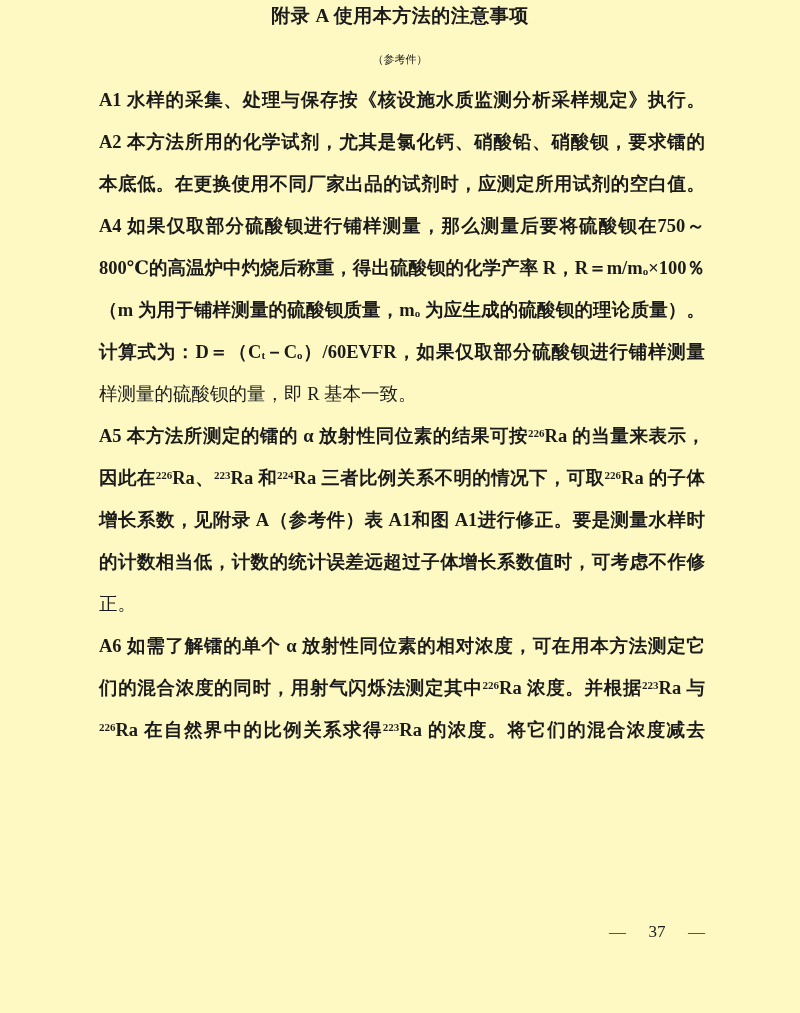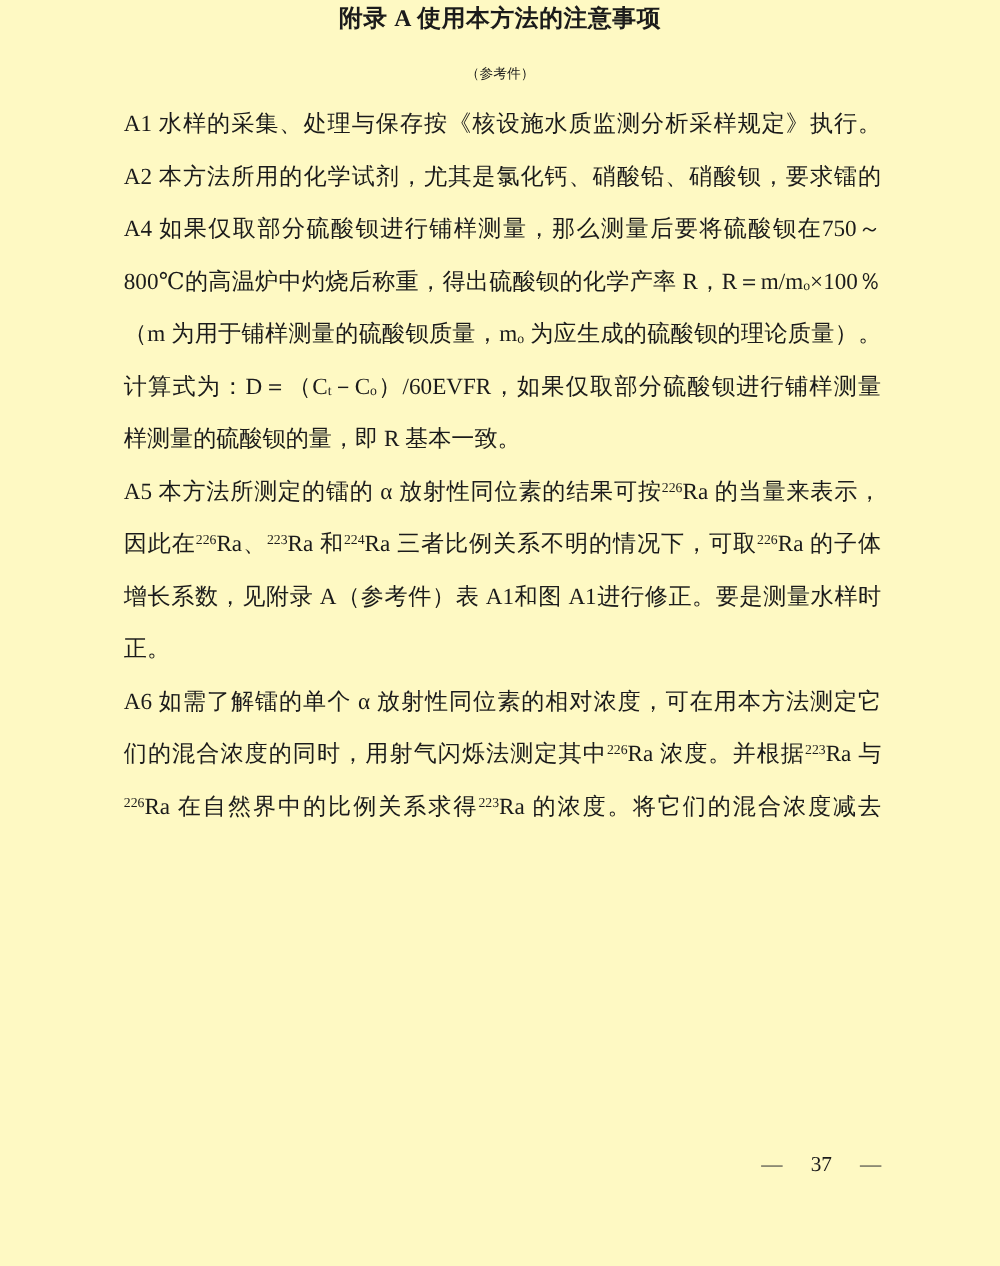--- a/index.html
+++ b/index.html
@@ -44,20 +44,21 @@
   }
   .line {
     height: 42px;
     line-height: 42px;
     font-size: 18.5px;
     white-space: normal;
   }
   .line.fill {
     text-align: justify;
     text-align-last: justify;
+    font-weight: bold;
   }
   .line sup {
     font-size: 11px;
     line-height: 0;
     vertical-align: 0.5em;
   }
   .line sub {
     font-size: 11px;
     line-height: 0;
     vertical-align: -0.1em;
@@ -83,28 +84,30 @@
 
 <div class="page">
 
   <div class="doc-title">附录 A 使用本方法的注意事项</div>
 
   <div class="doc-subtitle">（参考件）</div>
 
   <div class="body-text">
       <div class="line fill"><span>A1 水样的采集、处理与保存按《核设施水质监测分析采样规定》执行。</span></div>
       <div class="line fill"><span>A2 本方法所用的化学试剂，尤其是氯化钙、硝酸铅、硝酸钡，要求镭的</span></div>
+      <div class="line fill"><span>本底低。在更换使用不同厂家出品的试剂时，应测定所用试剂的空白值。</span></div>
       <div class="line fill"><span>A4 如果仅取部分硫酸钡进行铺样测量，那么测量后要将硫酸钡在750～</span></div>
       <div class="line fill"><span>800℃的高温炉中灼烧后称重，得出硫酸钡的化学产率 R，R＝m/m</span><sub>o</sub><span>×100％</span></div>
       <div class="line fill"><span>（m 为用于铺样测量的硫酸钡质量，m</span><sub>o</sub><span> 为应生成的硫酸钡的理论质量）。</span></div>
       <div class="line fill"><span>计算式为：D＝（C</span><sub>t</sub><span>－C</span><sub>o</sub><span>）/60EVFR，如果仅取部分硫酸钡进行铺样测量</span></div>
       <div class="line"><span>样测量的硫酸钡的量，即 R 基本一致。</span></div>
       <div class="line fill"><span>A5 本方法所测定的镭的 α 放射性同位素的结果可按</span><sup>226</sup><span>Ra 的当量来表示，</span></div>
       <div class="line fill"><span>因此在</span><sup>226</sup><span>Ra、</span><sup>223</sup><span>Ra 和</span><sup>224</sup><span>Ra 三者比例关系不明的情况下，可取</span><sup>226</sup><span>Ra 的子体</span></div>
       <div class="line fill"><span>增长系数，见附录 A（参考件）表 A1和图 A1进行修正。要是测量水样时</span></div>
+      <div class="line fill"><span>的计数相当低，计数的统计误差远超过子体增长系数值时，可考虑不作修</span></div>
       <div class="line"><span>正。</span></div>
       <div class="line fill"><span>A6 如需了解镭的单个 α 放射性同位素的相对浓度，可在用本方法测定它</span></div>
       <div class="line fill"><span>们的混合浓度的同时，用射气闪烁法测定其中</span><sup>226</sup><span>Ra 浓度。并根据</span><sup>223</sup><span>Ra 与</span></div>
       <div class="line fill"><sup>226</sup><span>Ra 在自然界中的比例关系求得</span><sup>223</sup><span>Ra 的浓度。将它们的混合浓度减去</span></div>
     </div>
 
   <div class="footer">
     <span class="dash">—</span>
     <span>37</span>
     <span class="dash">—</span>

